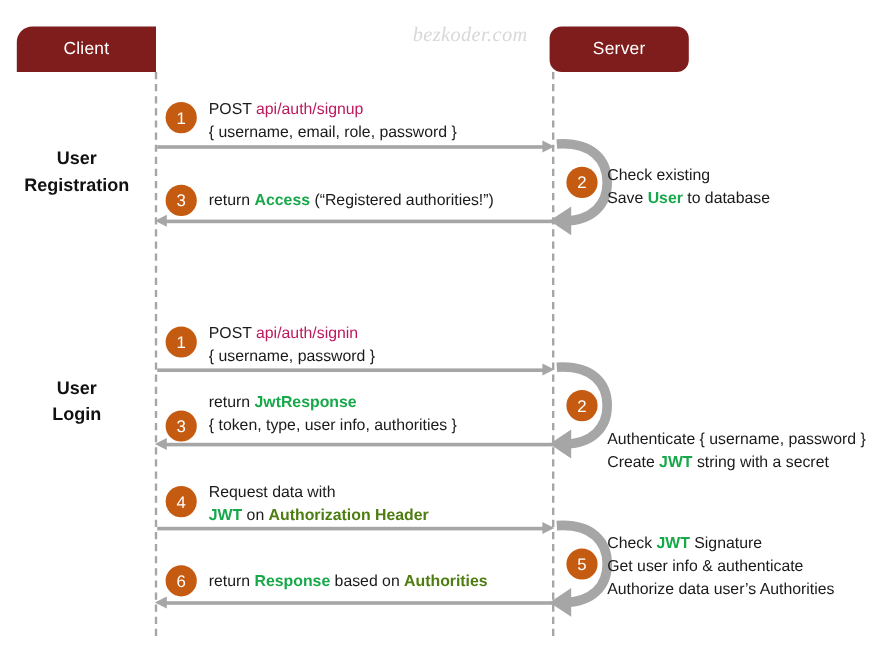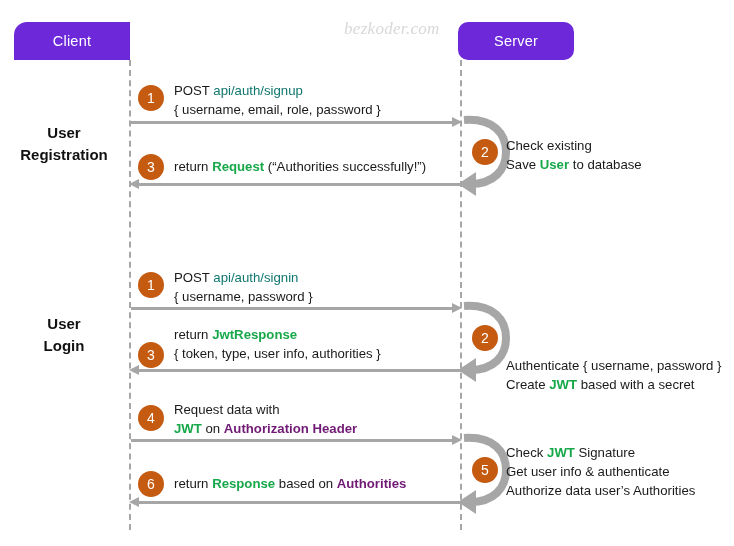--- a/index.html
+++ b/index.html
@@ -14,21 +14,21 @@
     position: relative;
     width: 734px;
     height: 546px;
     background: #ffffff;
     overflow: hidden;
   }
 
   
   .actor-box {
     position: absolute;
-    background: #6d28d9;
+    background: #7f1d1d;
     color: #ffffff;
     font-size: 14.5px;
     display: flex;
     align-items: center;
     justify-content: center;
     letter-spacing: .2px;
   }
   #actor-client {
     left: 14px;
     top: 22px;
@@ -141,23 +141,23 @@
     z-index: 3;
   }
   .note-text {
     position: absolute;
     font-size: 13.2px;
     color: #1a1a1a;
     line-height: 1.45;
     white-space: nowrap;
     z-index: 3;
   }
-  .t-url  { color: #0f766e; }
+  .t-url  { color: #be185d; }
   .t-green{ color: #17A84A; font-weight: bold; }
-  .t-bold { font-weight: bold; color: #701a75; }
+  .t-bold { font-weight: bold; color: #4d7c0f; }
 
   
   .loop {
     position: absolute;
     width: 56px;
     z-index: 2;
   }
   .loop svg { display: block; overflow: visible; }
 </style>
 </head>
@@ -214,21 +214,21 @@
     <div>
       <span>Save </span><span class="t-green">User</span><span> to database</span>
     </div>
   </div>
 
   <div class="badge" style="left:138px; top:154px;">
     <span>3</span>
   </div>
   <div class="msg-text" style="left:174px; top:158px;">
     <div>
-      <span>return </span><span class="t-green">Request</span><span> (“Authorities successfully!”)</span>
+      <span>return </span><span class="t-green">Access</span><span> (“Registered authorities!”)</span>
     </div>
   </div>
   <div class="msg-arrow to-left" style="left:129px; top:181px; width:333px;">
     <div class="shaft"></div>
     <div class="head"></div>
   </div>
 
   <div class="badge" style="left:138px; top:272px;">
     <span>1</span>
   </div>
@@ -248,21 +248,21 @@
       <path d="M4,8 C34,6 46,22 46,40 C46,58 34,72 10,72" fill="none" stroke="#A6A6A6" stroke-width="8" stroke-linecap="butt"></path>
       <polygon points="16,60 16,84 -2,72" fill="#A6A6A6"></polygon>
     </svg>
   </div>
   <div class="badge" style="left:472px; top:325px;">
     <span>2</span>
   </div>
   <div class="note-text" style="left:506px; top:321px;margin-top:35px;">
     <div>Authenticate { username, password }</div>
     <div>
-      <span>Create </span><span class="t-green">JWT</span><span> based with a secret</span>
+      <span>Create </span><span class="t-green">JWT</span><span> string with a secret</span>
     </div>
   </div>
 
   <div class="badge" style="left:138px; top:342px;">
     <span>3</span>
   </div>
   <div class="msg-text" style="left:174px; top:326px;">
     <div>
       <span>return </span><span class="t-green">JwtResponse</span>
     </div>

